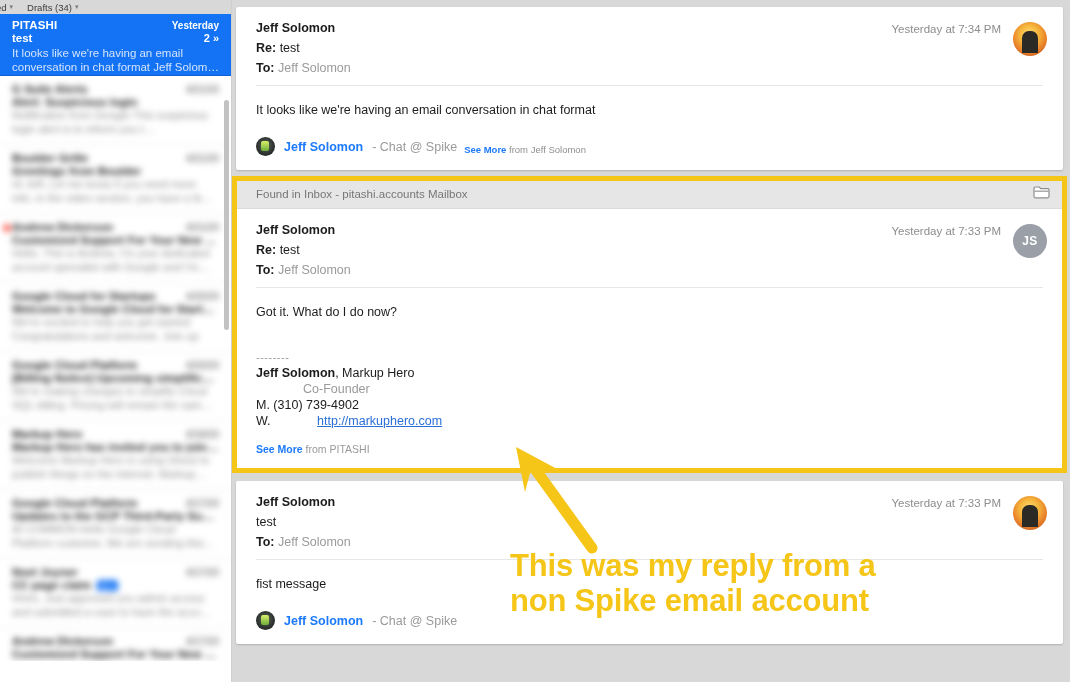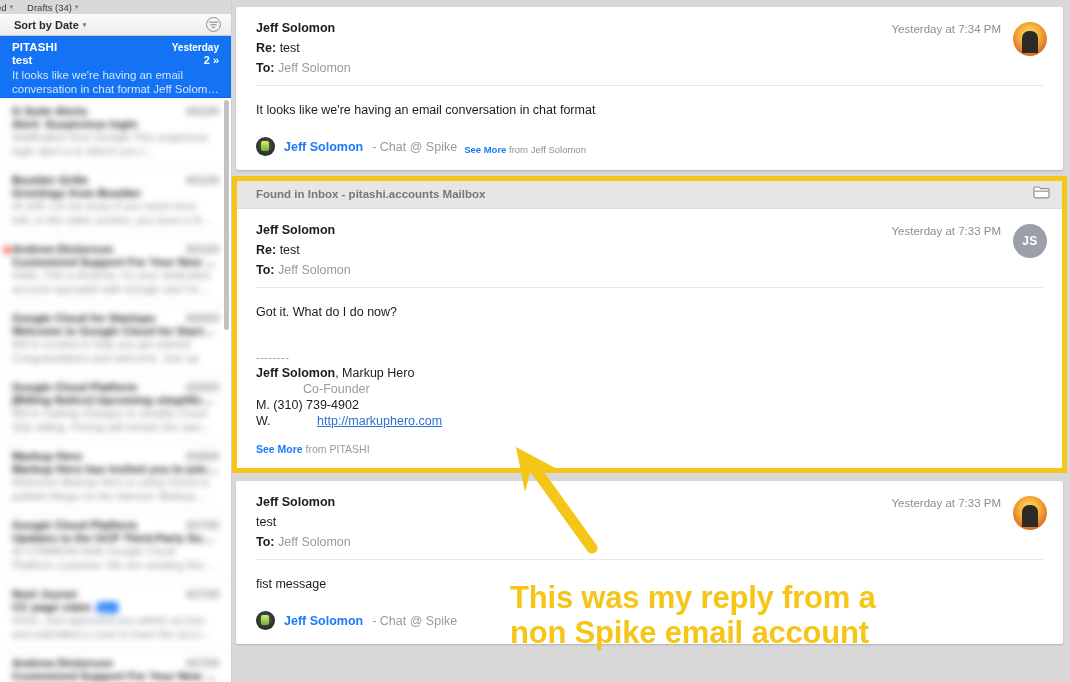--- a/index.html
+++ b/index.html
@@ -117,21 +117,20 @@
     box-shadow: none;
     margin-bottom: 12px;
   }
 
   .found-bar {
     background: #e6e6e6;
     height: 29px;
     display: flex; align-items: center; justify-content: space-between;
     padding: 0 13px 0 20px;
     border-bottom: 1px solid #dcdcdc;
-    font-weight: bold;
   }
   .found-text { font-size: 11.5px; color: #777777; }
 
   .card-head {
     padding: 14px 16px 10px 20px;
     display: flex; justify-content: space-between;
   }
   .head-left { flex: 1; }
   .hl-sender { font-size: 12.5px; font-weight: bold; color: #1c1c1c; margin-bottom: 6px; }
   .hl-subject { font-size: 12.5px; color: #1c1c1c; margin-bottom: 6px; }
@@ -192,21 +191,21 @@
   .cf-seemore .sm-rest { color: #8f8f8f; }
 
   
   .annot-layer {
     position: absolute; left: 0; top: 0;
     width: 1070px; height: 682px;
     pointer-events: none;
   }
   .annot-text {
     position: absolute;
-    left: 510px; top: 580px;
+    left: 510px; top: 548px;
     width: 430px;
     font-size: 31px; font-weight: bold;
     line-height: 35px;
     color: #F5C518;
     letter-spacing: -.2px;
   }
 </style>
 </head>
 <body>
 
@@ -218,33 +217,20 @@
       <span class="tb-item">
         <span>ed</span>
         <span class="chev">▾</span>
       </span>
       <span class="tb-item">
         <span>Drafts (34)</span>
         <span class="chev">▾</span>
       </span>
     </div>
 
-    <div class="sb-sortbar">
-      <span class="sort-label">
-        <span>Sort by Date</span>
-        <span class="chev">▾</span>
-      </span>
-      <span class="filter-icon">
-        <svg width="9" height="8" viewBox="0 0 9 8">
-          <rect x="0" y="0.6" width="9" height="1.1" fill="#8d8d8d"></rect>
-          <rect x="1.4" y="3.2" width="6.2" height="1.1" fill="#8d8d8d"></rect>
-          <rect x="3" y="5.8" width="3" height="1.1" fill="#8d8d8d"></rect>
-        </svg>
-      </span>
-    </div>
 
     <div class="sb-selected">
       <div class="sel-row1">
         <span class="sel-sender">PITASHI</span>
         <span class="sel-date">Yesterday</span>
       </div>
       <div class="sel-row2">
         <span class="sel-subject">test</span>
         <span class="sel-count">2 »</span>
       </div>

